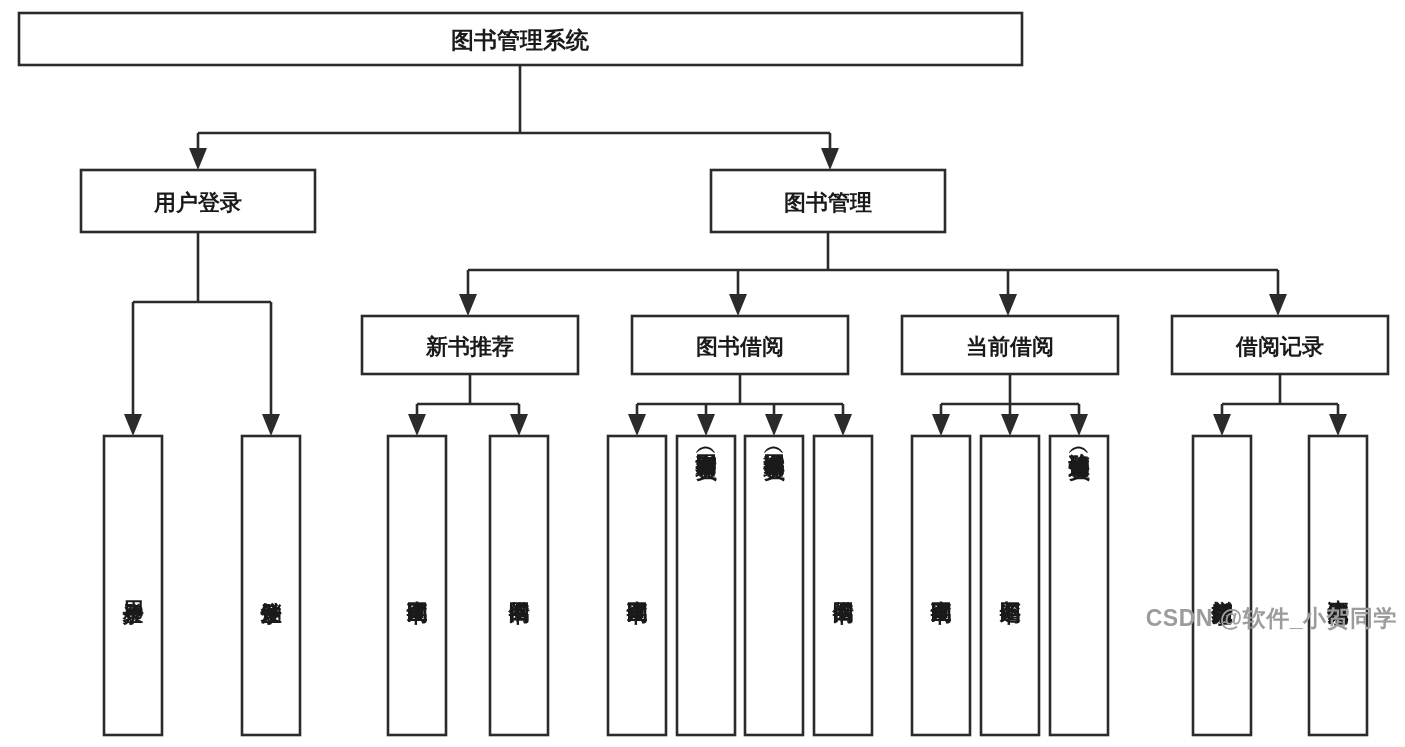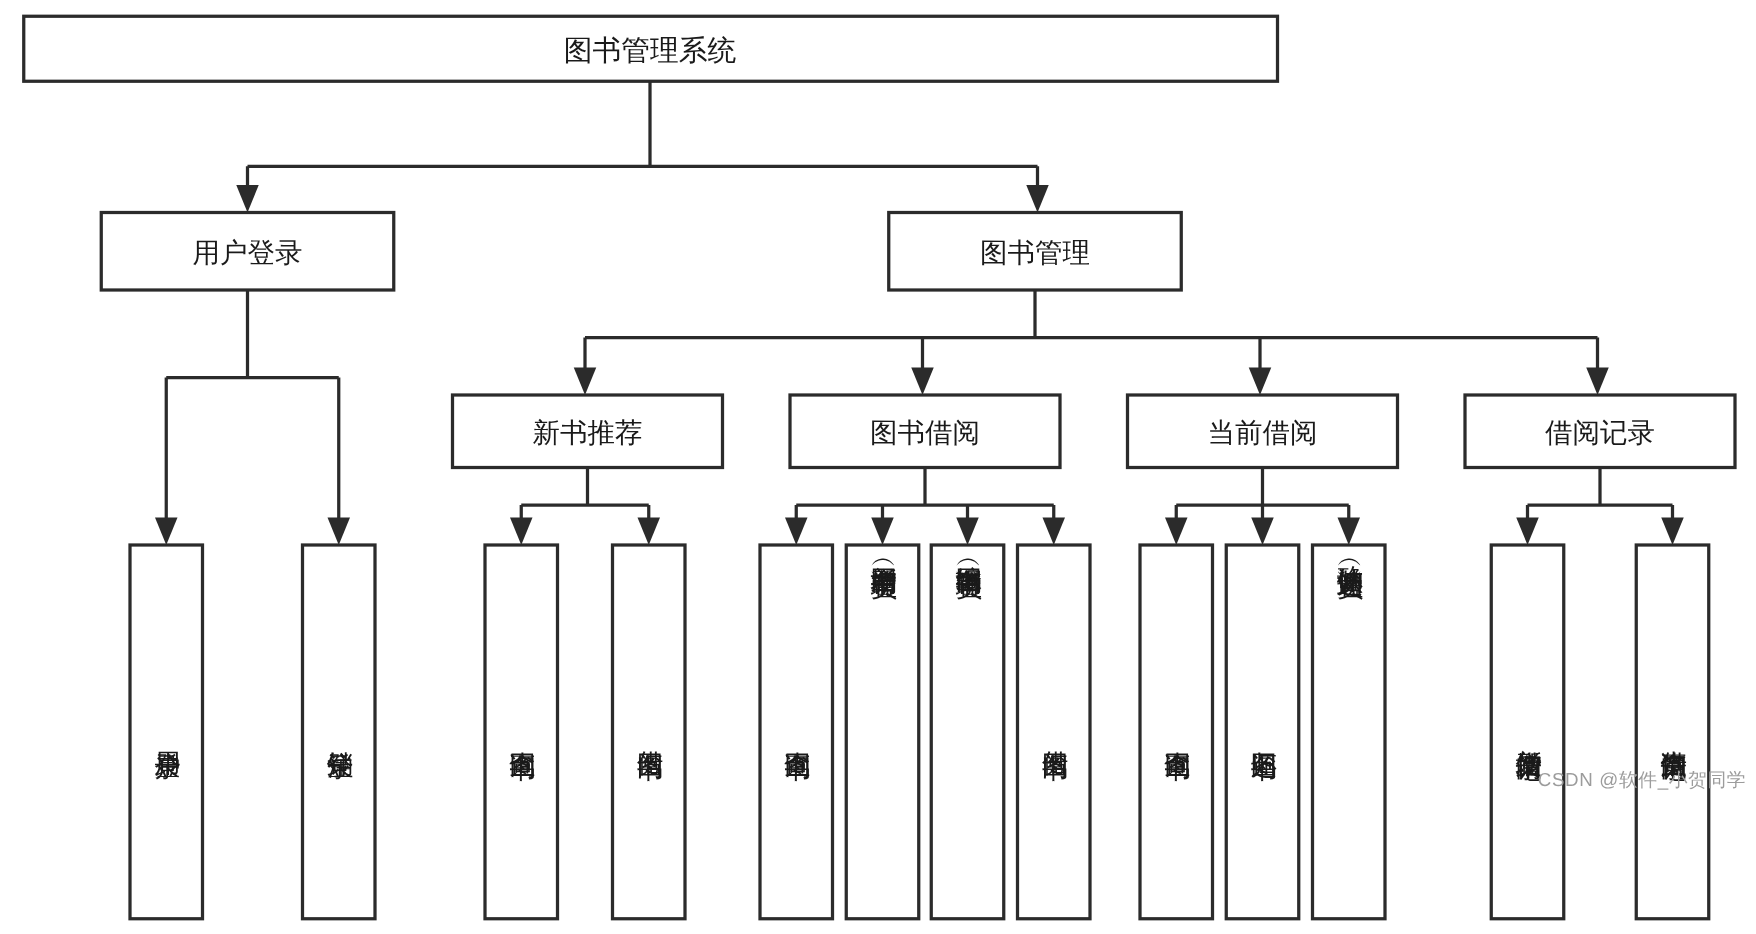--- a/index.html
+++ b/index.html
@@ -12,20 +12,21 @@
     width: 1405px;
     height: 747px;
     font-family: "Liberation Sans", "DejaVu Sans", sans-serif;
     overflow: hidden;
   }
   #diagram-root {
     position: relative;
     width: 1405px;
     height: 638px;
     background: #ffffff;
+    font-weight: bold;
   }
   svg.diagram-canvas {
     position: absolute;
     left: 0;
     top: 0;
     width: 1405px;
     height: 747px;
     display: block;
   }
   .node-box {
@@ -73,21 +74,21 @@
     line-height: 1.06;
     color: #1a1a1a;
     letter-spacing: 1px;
     white-space: nowrap;
   }
   .watermark {
     position: absolute;
     right: 8px;
     bottom: 4px;
     font-family: "Liberation Sans", "DejaVu Sans", sans-serif;
-    font-size: 15px;
+    font-size: 23px;
     color: #9c9c9c;
     white-space: nowrap;
     letter-spacing: 0.5px;
   }
 </style>
 </head>
 <body>
 
 <div id="diagram-root">
 

